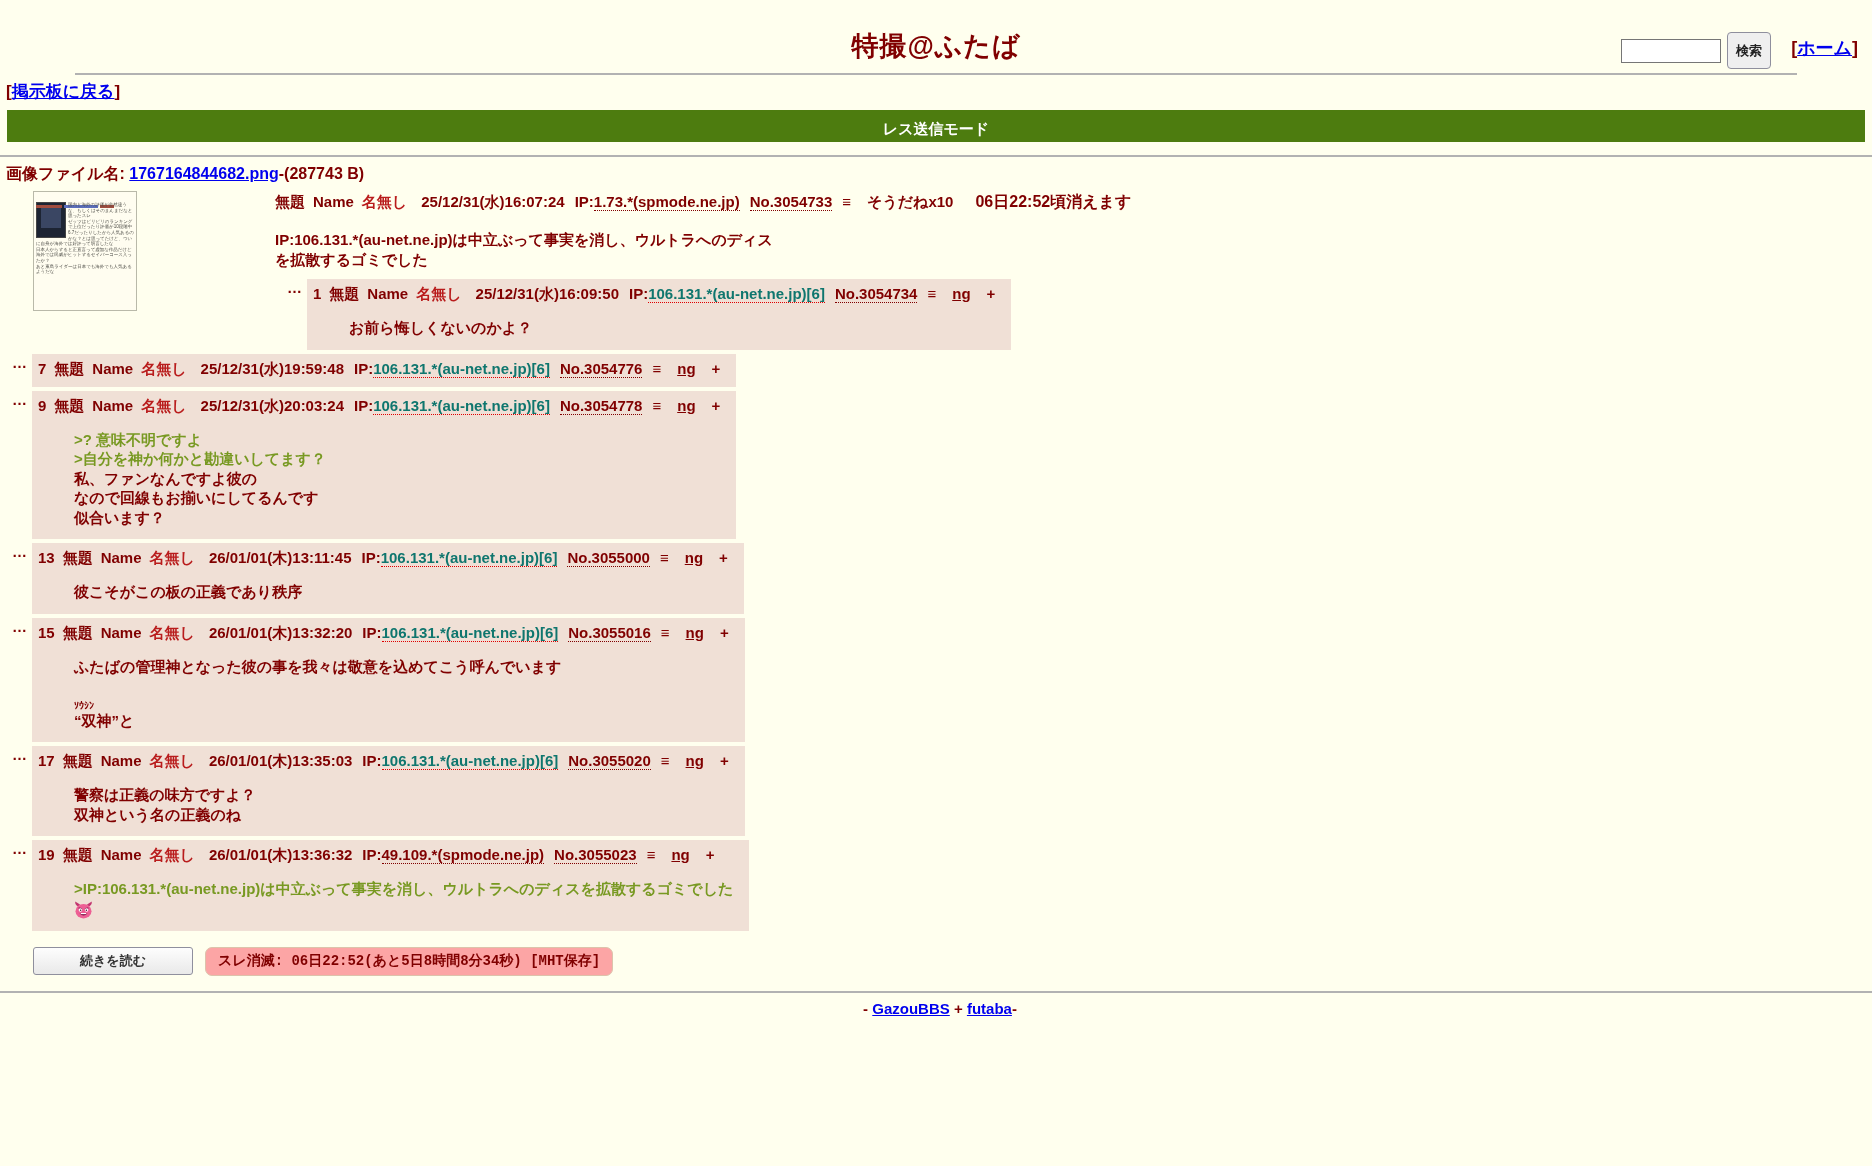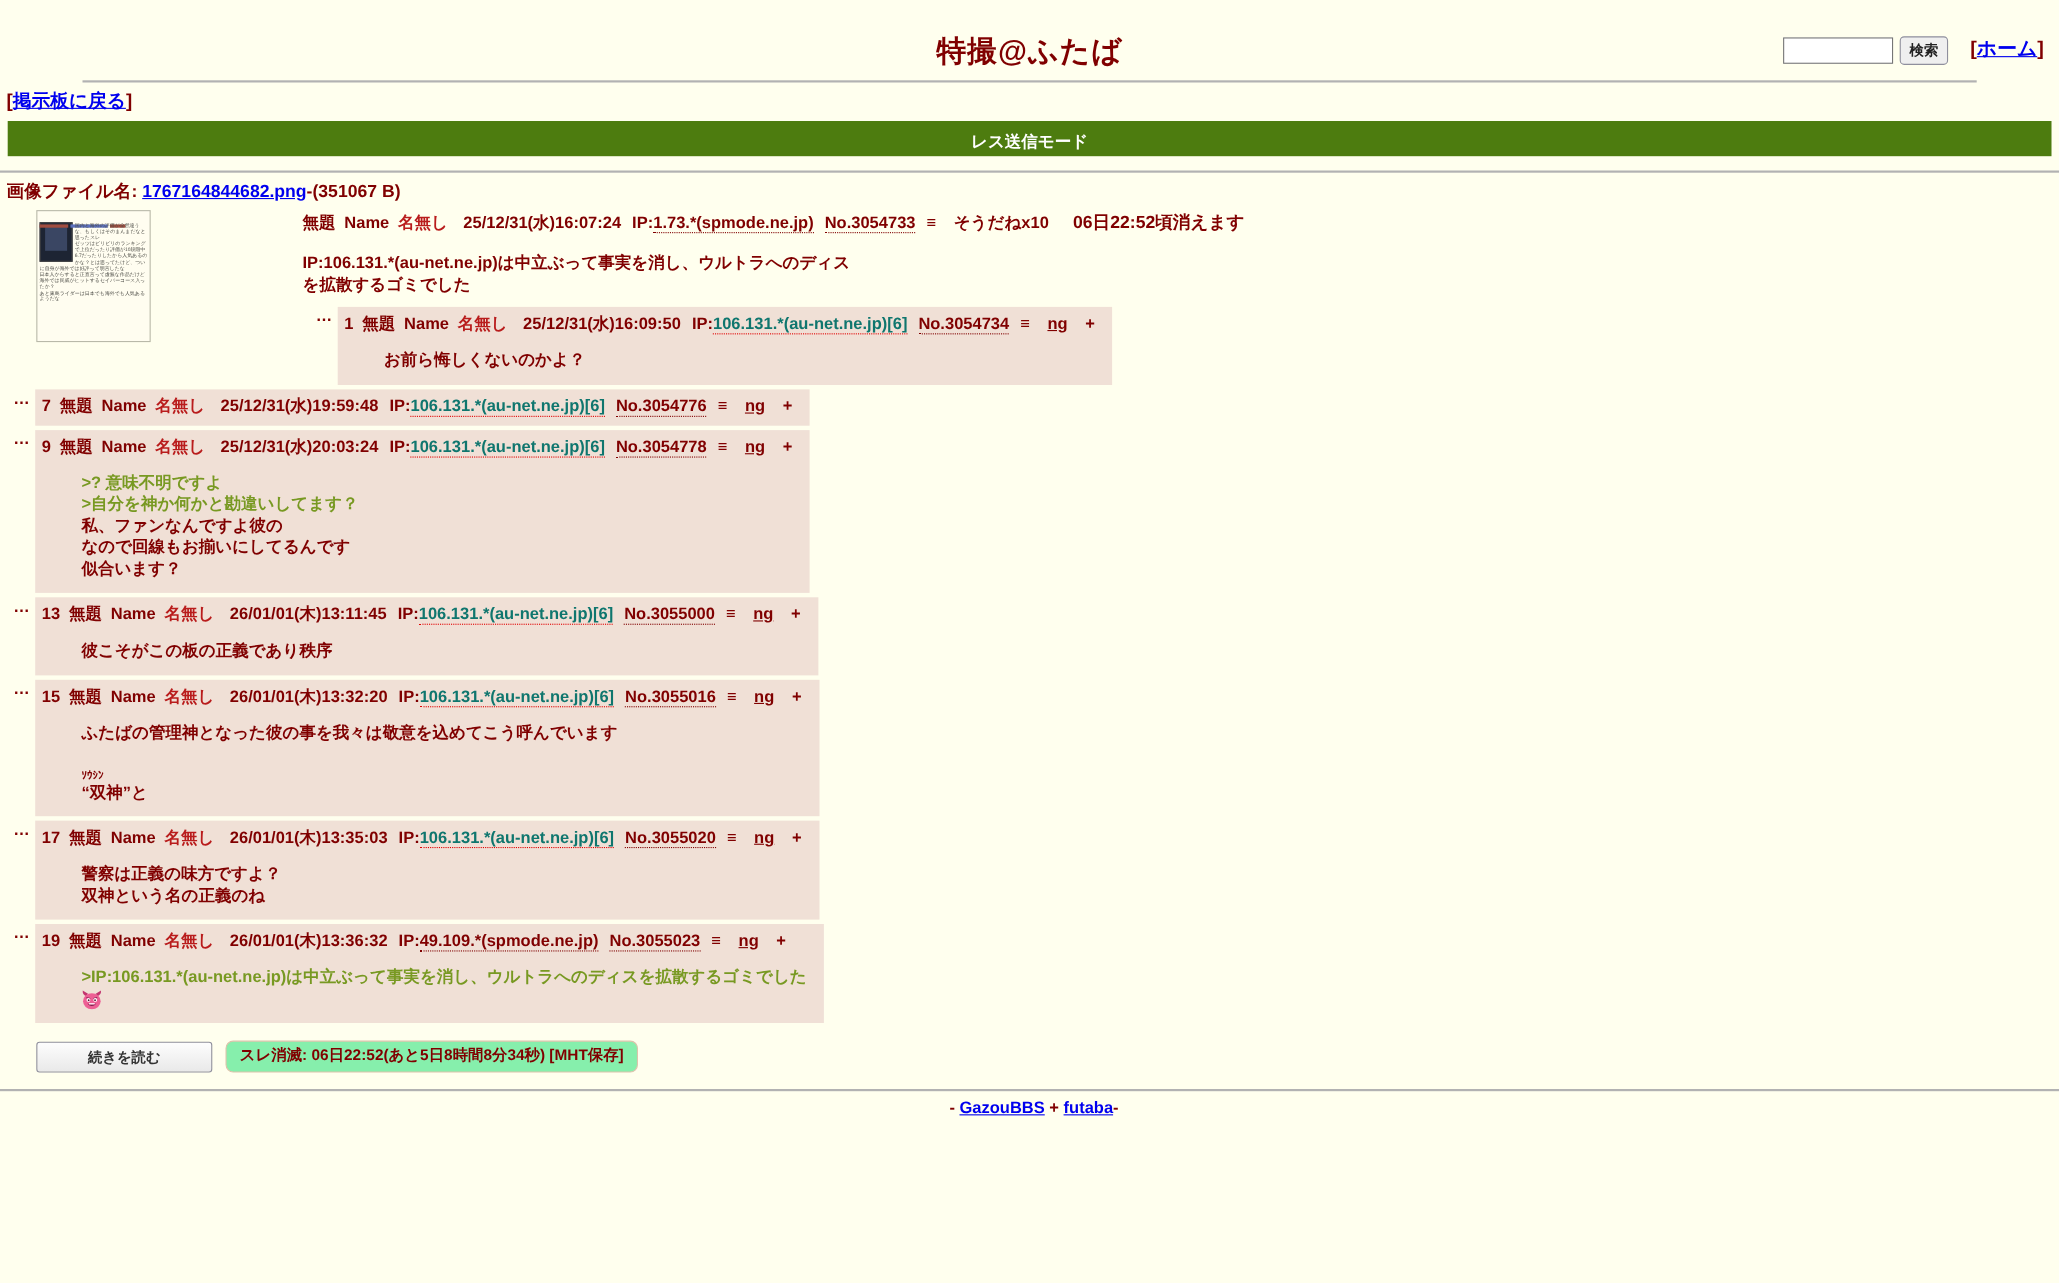--- a/index.html
+++ b/index.html
@@ -16,21 +16,21 @@
 
   
   .topbar { position:relative; padding-top:28px; }
   .site-title { text-align:center; font-size:27px; letter-spacing:1px; }
   .search-area { position:absolute; right:14px; top:32px; white-space:nowrap; }
   .search-input {
     width:92px; height:20px; border:1px solid #767676; background:#fff;
     vertical-align:middle; font-size:13px; padding:1px 3px;
   }
   .search-btn {
-    height:26px; font-family:inherit; font-weight:bold; font-size:13px; color:#222;
+    height:37px; font-family:inherit; font-weight:bold; font-size:13px; color:#222;
     background:#efefef; border:1px solid #8f8f9d; border-radius:4px;
     padding:2px 8px; vertical-align:middle; margin-left:2px; cursor:pointer;
   }
   .home-wrap { font-size:18px; margin-left:16px; }
   .title-rule { width:92%; margin:9px auto 0; }
   .back-line { margin:5px 0 0 6px; font-size:17px; }
   .mode-bar {
     margin:7px 7px 0 7px; background:#4d7c0f; color:#fff; text-align:center;
     font-size:15px; padding:10px 0 3px;
   }
@@ -85,21 +85,21 @@
 
   
   .controls-row { margin:12px 0 0 33px; display:flex; align-items:center; gap:12px; }
   .continue-btn {
     width:160px; height:28px; font-family:inherit; font-weight:bold; font-size:13px;
     color:#333; background:linear-gradient(#fdfdfd,#e9e9e9);
     border:1px solid #8f8f9d; border-radius:3px; cursor:pointer;
   }
   .expire-box {
     border:1px solid #dcc3ab; border-radius:7px; padding:4px 12px 5px;
-    font-size:14px; background:#86efac;
+    font-size:14px; background:#fca5a5;font-family:Liberation Mono, monospace;
   }
   .mht { cursor:pointer; }
   .bottom-rule { margin:15px 0 0 0; }
   .site-footer { margin:7px 0 10px 8px; font-size:15px;text-align:center; }
 </style>
 </head>
 <body>
 
 <div class="topbar">
   <div class="site-title">特撮@ふたば</div>
@@ -112,21 +112,21 @@
 <hr class="title-rule">
 
 <div class="back-line"><span class="maroon">[</span><a>掲示板に戻る</a><span class="maroon">]</span></div>
 
 <div class="mode-bar">レス送信モード</div>
 <hr class="full-rule">
 
 <div class="thread">
   <div class="filename-line">
     <span>画像ファイル名:</span>
-    <a>1767164844682.png</a><span>-(351067 B)</span>
+    <a>1767164844682.png</a><span>-(287743 B)</span>
   </div>
 
   <div class="op-section">
 
     <div class="op-thumb">
       <div class="thumb-head"><span class="t-red"></span><span class="t-blue"></span><span class="t-red2"></span></div>
       <div class="thumb-imgbox">
           <div class="inner"></div>
         </div>
       <div class="thumb-lines" id="thumb-lines">

